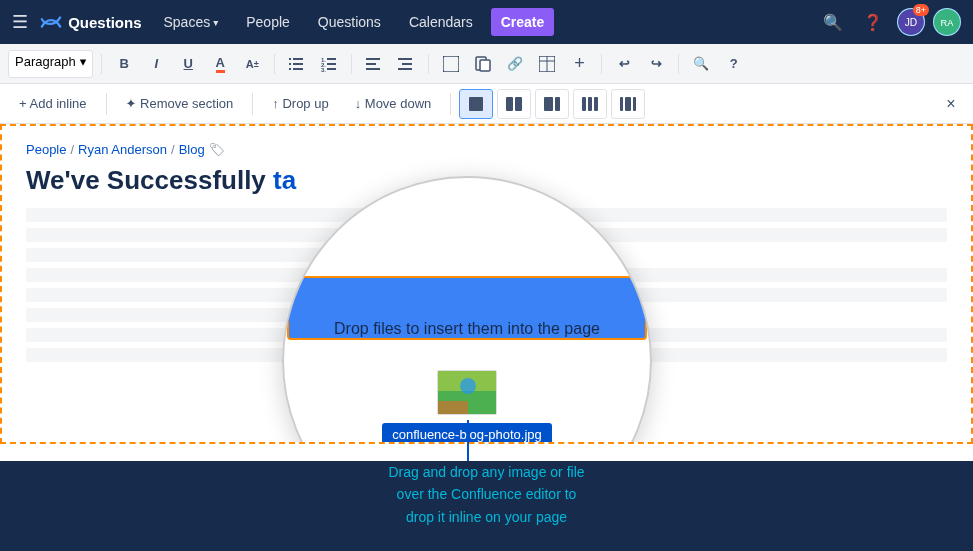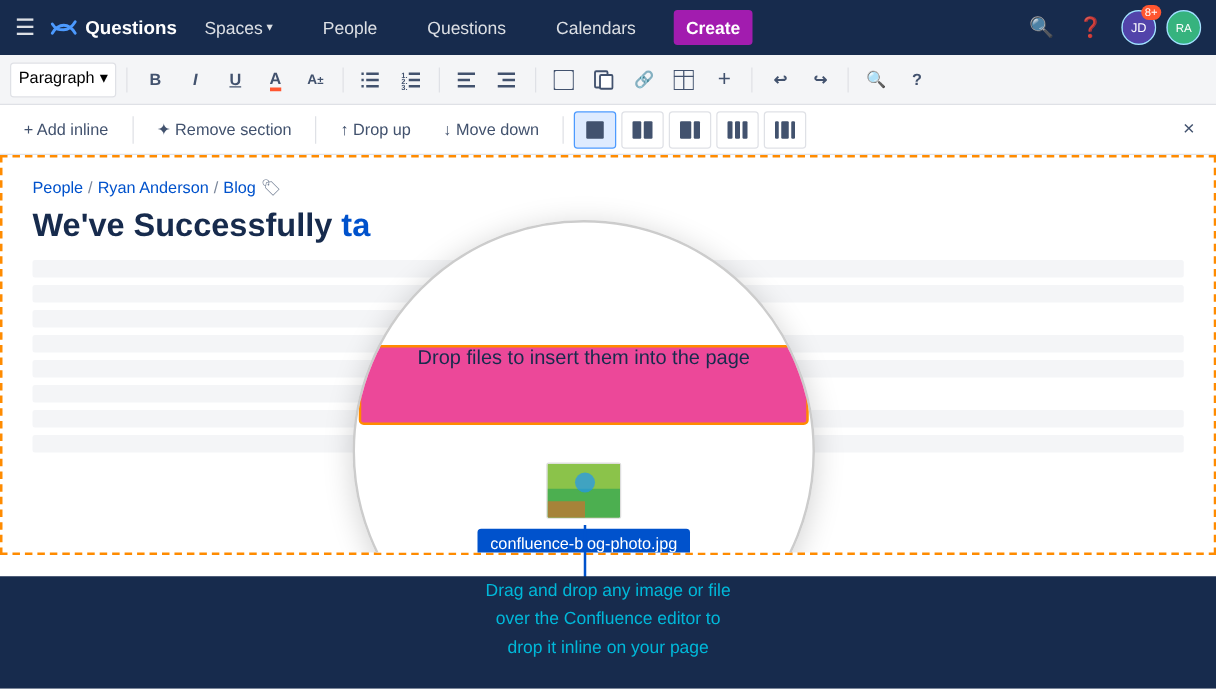--- a/index.html
+++ b/index.html
@@ -11,30 +11,30 @@
       height: 44px;
       display: flex;
       align-items: center;
       padding: 0 12px;
       gap: 12px;
       color: #fff;
     }
     .navbar-hamburger { cursor: pointer; font-size: 18px; color: #fff; opacity: 0.85; }
     .navbar-logo { display: flex; align-items: center; gap: 6px; color: #fff; font-weight: bold; font-size: 15px; }
     .navbar-logo svg { width: 22px; height: 22px; }
-    .navbar-links { display: flex; align-items: center; gap: 20px; flex: 1; text-align: right; }
+    .navbar-links { display: flex; align-items: center; gap: 8px; flex: 1; text-align: right; }
     .navbar-link {
       color: rgba(255,255,255,0.85);
       padding: 6px 10px;
       border-radius: 3px;
       cursor: pointer;
       font-size: 14px;
       display: flex; align-items: center; gap: 3px;
     }
-    .navbar-link.create { background: #a21caf; color: #fff; font-weight: 600; }
+    .navbar-link.create { background: #8b5cf6; color: #fff; font-weight: 600; }
     .navbar-right { display: flex; align-items: center; gap: 8px; margin-left: auto; }
     .navbar-icon-btn { color: rgba(255,255,255,0.85); cursor: pointer; padding: 6px; border-radius: 3px; font-size: 16px; }
     .navbar-avatar { width: 28px; height: 28px; border-radius: 50%; background: #7dd3fc; overflow: hidden; display: flex; align-items: center; justify-content: center; font-size: 11px; color: #333; border: 1px solid rgba(255,255,255,0.3); }
     .avatar-badge { position: relative; }
     .avatar-badge::after { content: '8+'; position: absolute; top: -4px; right: -4px; background: #FF5630; color: #fff; font-size: 9px; border-radius: 8px; padding: 1px 3px; }
 
     
     .toolbar {
       background: #F4F5F7;
       border-bottom: 1px solid #DFE1E6;
@@ -162,26 +162,26 @@
       justify-content: center;
       box-shadow: 0 4px 24px rgba(0,0,0,0.18);
       overflow: hidden;
     }
     .drop-zone {
       border: 2px solid #FF8B00;
       border-radius: 4px;
       width: 360px;
       height: 64px;
       display: flex;
-      align-items: flex-start;
+      align-items: flex-end;
       justify-content: center;
       font-size: 16px;
       color: #172B4D;
       margin-bottom: 30px;
-      background: #ec4899;
+      background: #3b82f6;
     }
     .file-preview {
       display: flex;
       flex-direction: column;
       align-items: center;
       gap: 8px;
     }
     .file-thumbnail {
       width: 60px;
       height: 45px;

